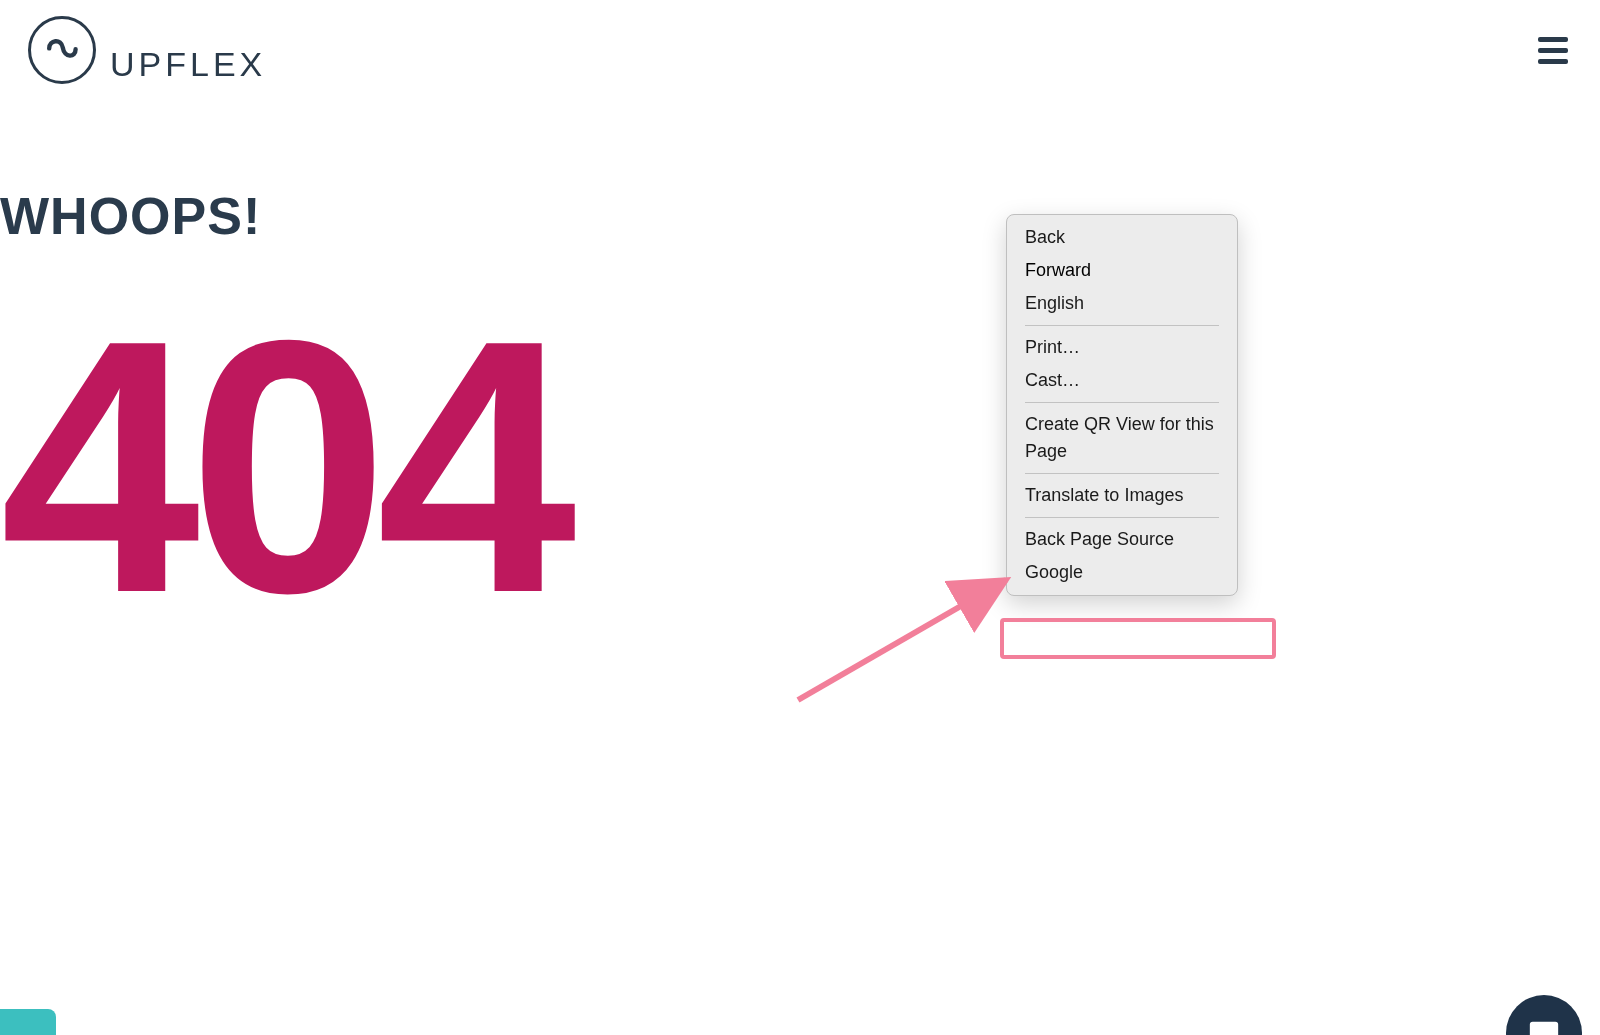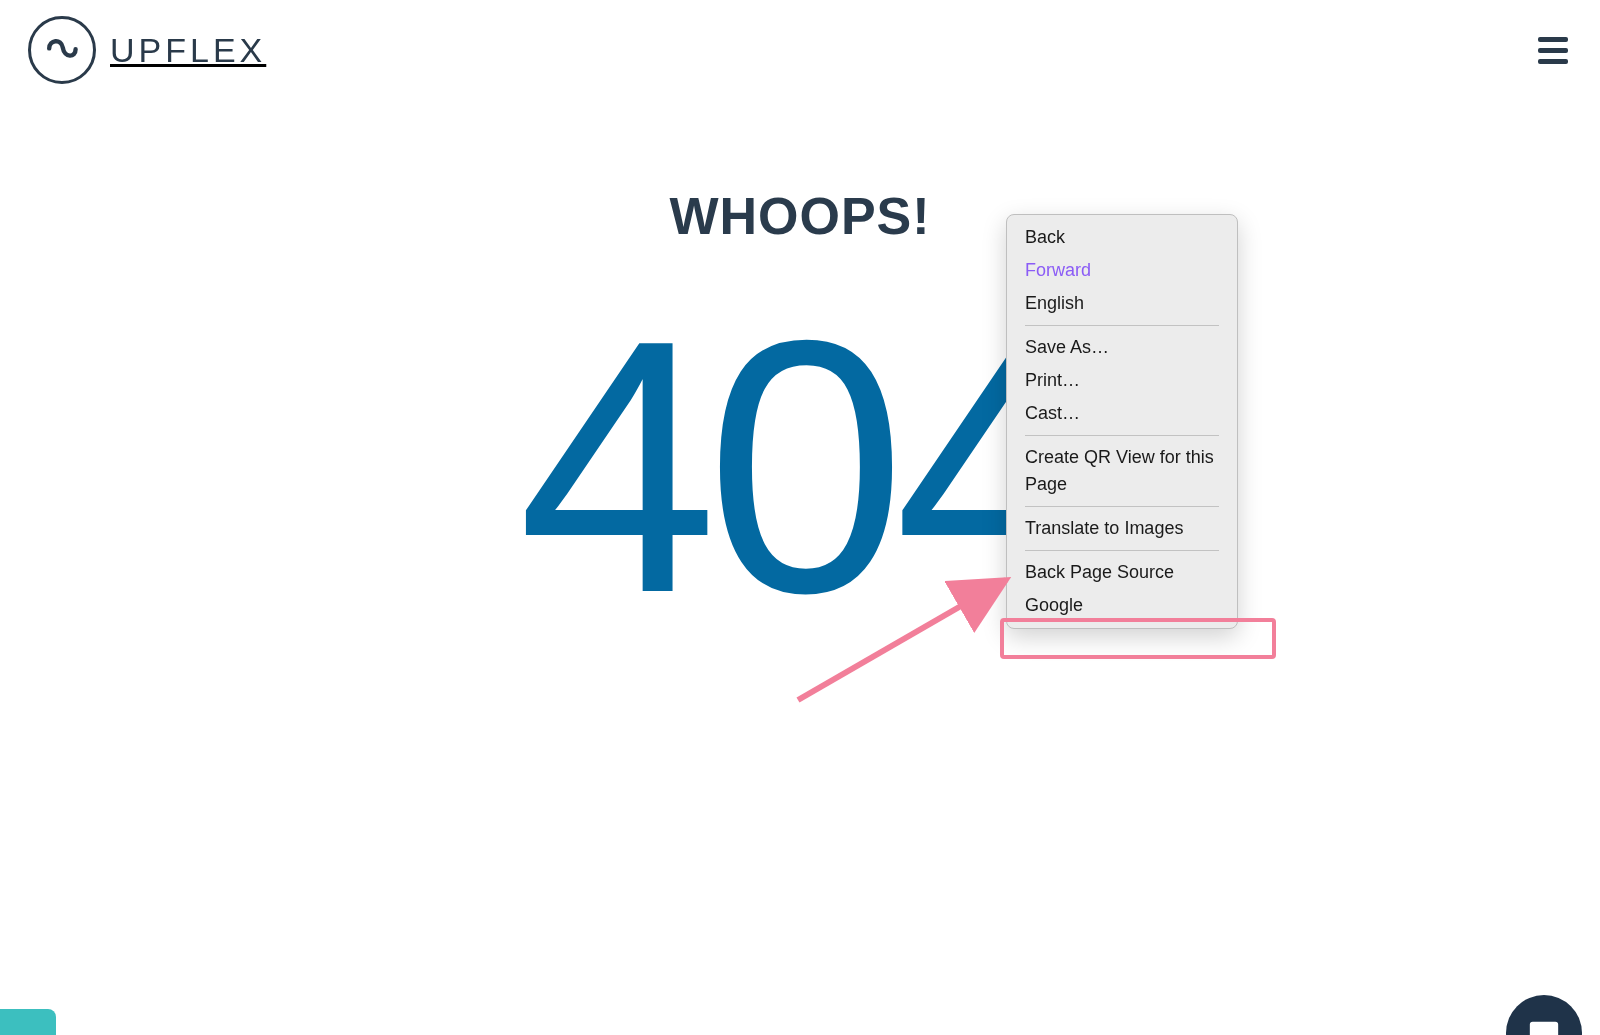--- a/index.html
+++ b/index.html
@@ -15,23 +15,22 @@
     
     .header {
       display: flex;
       justify-content: space-between;
       align-items: center;
       padding: 10px 28px 0 28px;
       height: 90px;
     }
     .logo-wrap {
       display: flex;
-      align-items: center;
+      align-items: flex-end;
       gap: 14px;
-      text-decoration: underline;
     }
     .logo-circle {
       width: 68px;
       height: 68px;
       border: 3px solid #2a3a4a;
       border-radius: 50%;
       display: flex;
       align-items: center;
       justify-content: center;
       flex-shrink: 0;
@@ -54,33 +53,32 @@
     .hamburger span {
       display: block;
       width: 30px;
       height: 5px;
       background: #2a3a4a;
       border-radius: 2px;
     }
 
     
     .content {
-      text-align: center;
       padding-top: 96px;
     }
     .whoops {
       font-size: 52px;
       font-weight: 700;
       color: #2a3b4c;
       letter-spacing: 1px;
     }
     .code404 {
       font-size: 360px;
-      font-weight: 400;
-      color: #0369a1;
+      font-weight: 700;
+      color: #be185d;
       line-height: 1;
       letter-spacing: -12px;
       margin-top: 40px;
       font-family: "Helvetica Neue", Helvetica, Arial, sans-serif;
     }
 
     
     .context-menu {
       position: absolute;
       top: 214px;
@@ -93,21 +91,21 @@
       padding: 6px 0;
       font-size: 18px;
       color: #1a1a1a;
     }
     .context-menu .item {
       padding: 3px 18px;
       line-height: 1.5;
       cursor: default;
     }
     .context-menu .item.disabled {
-      color: #8b5cf6;
+      color: #000000;
     }
     .context-menu .sep {
       height: 1px;
       background: #c2c2c2;
       margin: 5px 18px;
     }
 
     
     .highlight-rect {
       position: absolute;
@@ -171,21 +169,20 @@
 <div class="content">
   <div class="whoops">WHOOPS!</div>
   <div class="code404">404</div>
 </div>
 
 <div class="context-menu" id="ctx">
     <div class="item">Back</div>
     <div class="item disabled">Forward</div>
     <div class="item">English</div>
     <div class="sep"></div>
-    <div class="item">Save As…</div>
     <div class="item">Print…</div>
     <div class="item">Cast…</div>
     <div class="sep"></div>
     <div class="item">Create QR View for this Page</div>
     <div class="sep"></div>
     <div class="item">Translate to Images</div>
     <div class="sep"></div>
     <div class="item">Back Page Source</div>
     <div class="item">Google</div>
   </div>

